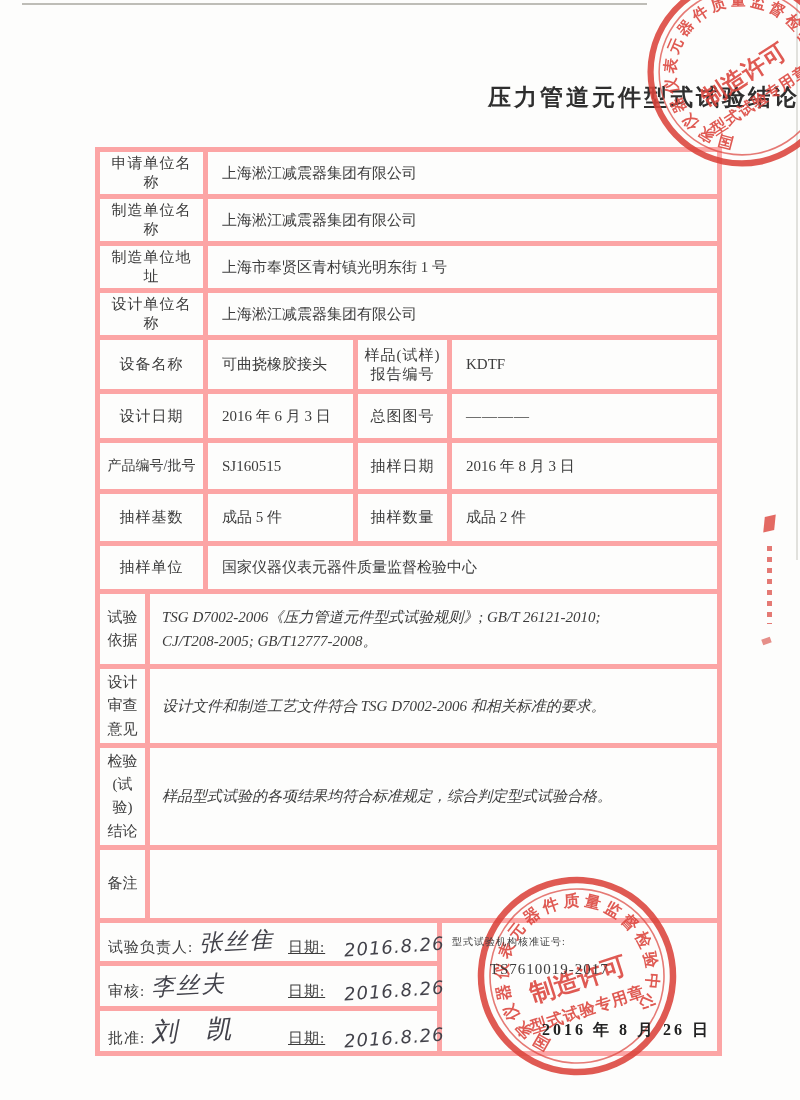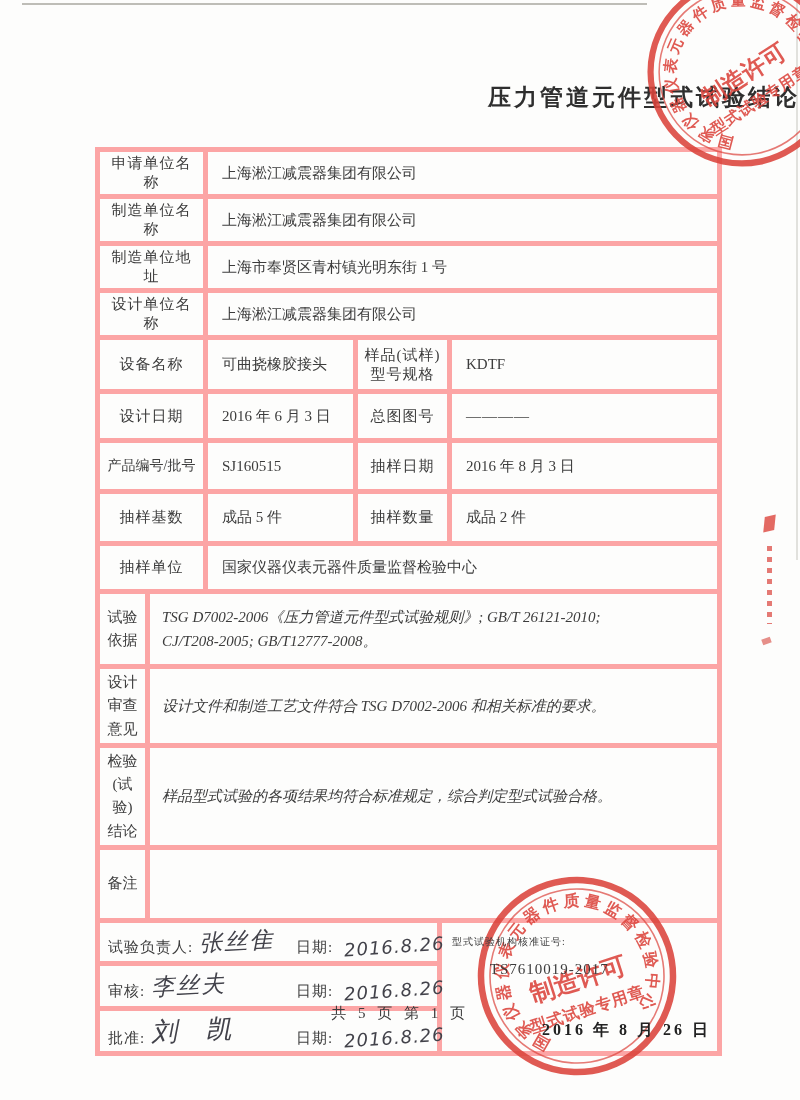--- a/index.html
+++ b/index.html
@@ -41,21 +41,21 @@
   
   td.sig-cell{padding:2px 8px;}
   .sig-row{display:flex;align-items:flex-end;position:relative;height:100%;}
   .sig-label{font-size:15px;letter-spacing:1px;white-space:nowrap;}
   .hand{
     font-family:"DejaVu Sans",sans-serif;font-style:italic;color:#42424a;
     transform:rotate(-3deg);display:inline-block;
   }
   .sig-name{font-size:23px;margin-left:6px;letter-spacing:2px;flex:0 0 auto;}
   .sig-name.big{font-size:26px;letter-spacing:10px;}
-  .sig-date-label{font-size:15px;letter-spacing:1px;position:absolute;left:188px;white-space:nowrap;}
+  .sig-date-label{font-size:15px;letter-spacing:1px;position:absolute;left:180px;white-space:nowrap;text-decoration:underline;}
   .sig-date{font-size:18px;position:absolute;left:236px;letter-spacing:1px;white-space:nowrap;transform:rotate(-4deg);}
 
   td.cert-cell{position:relative;padding:0;}
   .cert-label{position:absolute;top:12px;left:10px;font-size:10px;letter-spacing:1px;z-index:3;}
   .cert-no{position:absolute;top:38px;left:0;width:78%;text-align:center;font-size:15px;letter-spacing:1px;z-index:3;}
   .stamp-date{position:absolute;bottom:10px;right:6px;font-size:16px;letter-spacing:3px;color:#222;z-index:4;white-space:nowrap;font-weight:bold;}
 
   .footer{
     position:absolute;top:1004px;left:0;width:100%;text-align:center;
     font-size:15px;letter-spacing:4px;
@@ -114,21 +114,21 @@
     </tr>
     <tr style="height:42px">
       <td class="lbl" colspan="2">设计单位名称</td>
       <td class="val" colspan="4">上海淞江减震器集团有限公司</td>
     </tr>
 
     <tr style="height:54px">
       <td class="lbl" colspan="2">设备名称</td>
       <td class="val">可曲挠橡胶接头</td>
       <td class="lbl pre" colspan="2">样品(试样)
-型号规格</td>
+报告编号</td>
       <td class="val">KDTF</td>
     </tr>
     <tr style="height:49px">
       <td class="lbl" colspan="2">设计日期</td>
       <td class="val">2016 年 6 月 3 日</td>
       <td class="lbl" colspan="2">总图图号</td>
       <td class="val dash">————</td>
     </tr>
     <tr style="height:51px">
       <td class="lbl small" colspan="2">产品编号/批号</td>
@@ -212,21 +212,20 @@
           <span class="sig-label">批准:</span>
           <span class="hand sig-name big">刘 凯</span>
           <span class="sig-date-label">日期:</span>
           <span class="hand sig-date">2016.8.26</span>
         </div>
       </td>
     </tr>
   </tbody>
     </table>
 
-  <div class="footer">共 5 页 第 1 页</div>
 
   <svg class="stamp stamp-top" width="200" height="200" viewBox="-105 -105 210 210">
     <g transform="rotate(-33)">
       <circle class="stamp-ring" cx="0" cy="0" r="96"></circle>
       <circle class="stamp-ring-inner" cx="0" cy="0" r="87"></circle>
       <path id="ringpath-t" d="M 0,70 A 70,70 0 1,1 0.05,70" fill="none"></path>
       <text class="stamp-ringtext"><textPath href="#ringpath-t" startOffset="11%">国家仪器仪表元器件质量监督检验中心</textPath></text>
       <text class="stamp-center1" x="0" y="12">制造许可</text>
       <text class="stamp-center2" x="0" y="40">型式试验专用章</text>
     </g>

